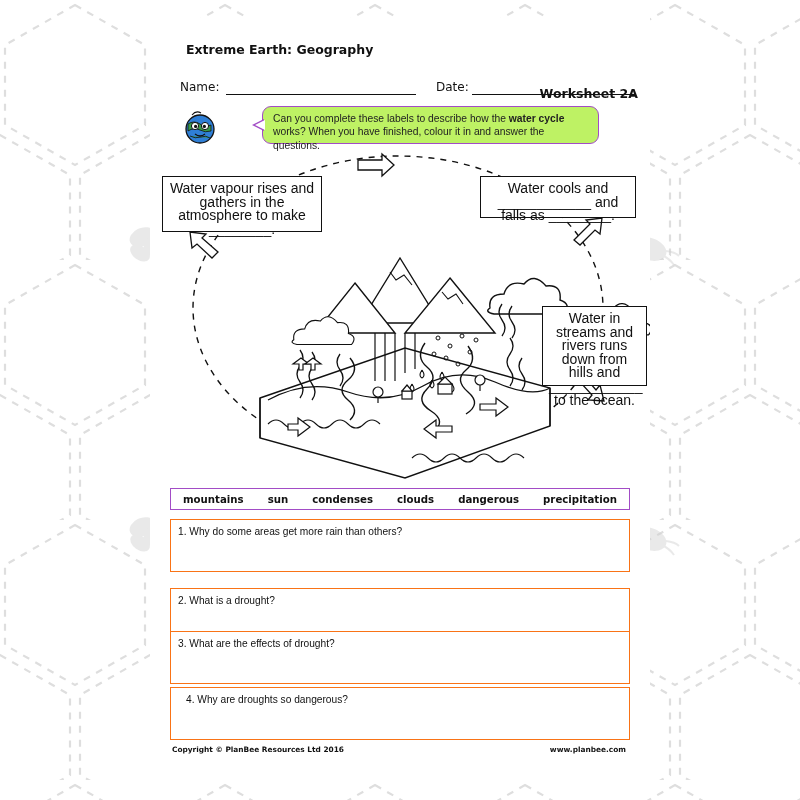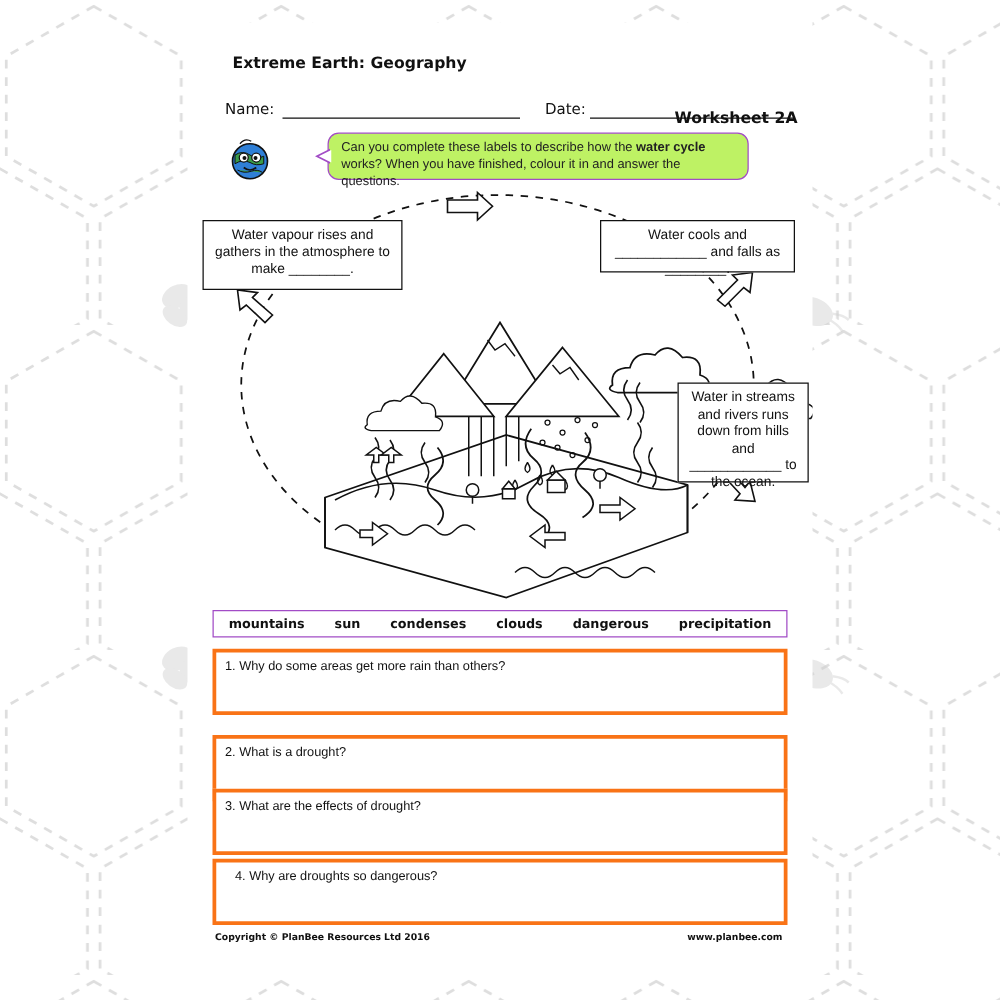--- a/index.html
+++ b/index.html
@@ -113,21 +113,21 @@
     left: 30px; top: 90px;
     width: 40px; height: 40px;
   }
 
   
   .lbox {
     position: absolute;
     border: 1px solid #111;
     background: #ffffff;
     box-sizing: border-box;
-    font-size: 11px;
+    font-size: 14px;
     line-height: 13.6px;
     color: #111;
     text-align: center;
     padding: 5px 6px;
     font-family: "Liberation Sans", sans-serif;
   }
 
   
   .wordbank {
     position: absolute;
@@ -150,21 +150,21 @@
     color: #111;
     white-space: nowrap;
   }
 
   
   .qbox {
     position: absolute;
     left: 20px;
     width: 460px;
     height: 53px;
-    border: 3px solid #f97316;
+    border: 1px solid #f97316;
     box-sizing: border-box;
     background: #fff;
     font-size: 10.2px;
     color: #111;
     padding: 6px 7px;
     font-family: "Liberation Sans", sans-serif;
   }
 
   .footer {
     position: absolute;

